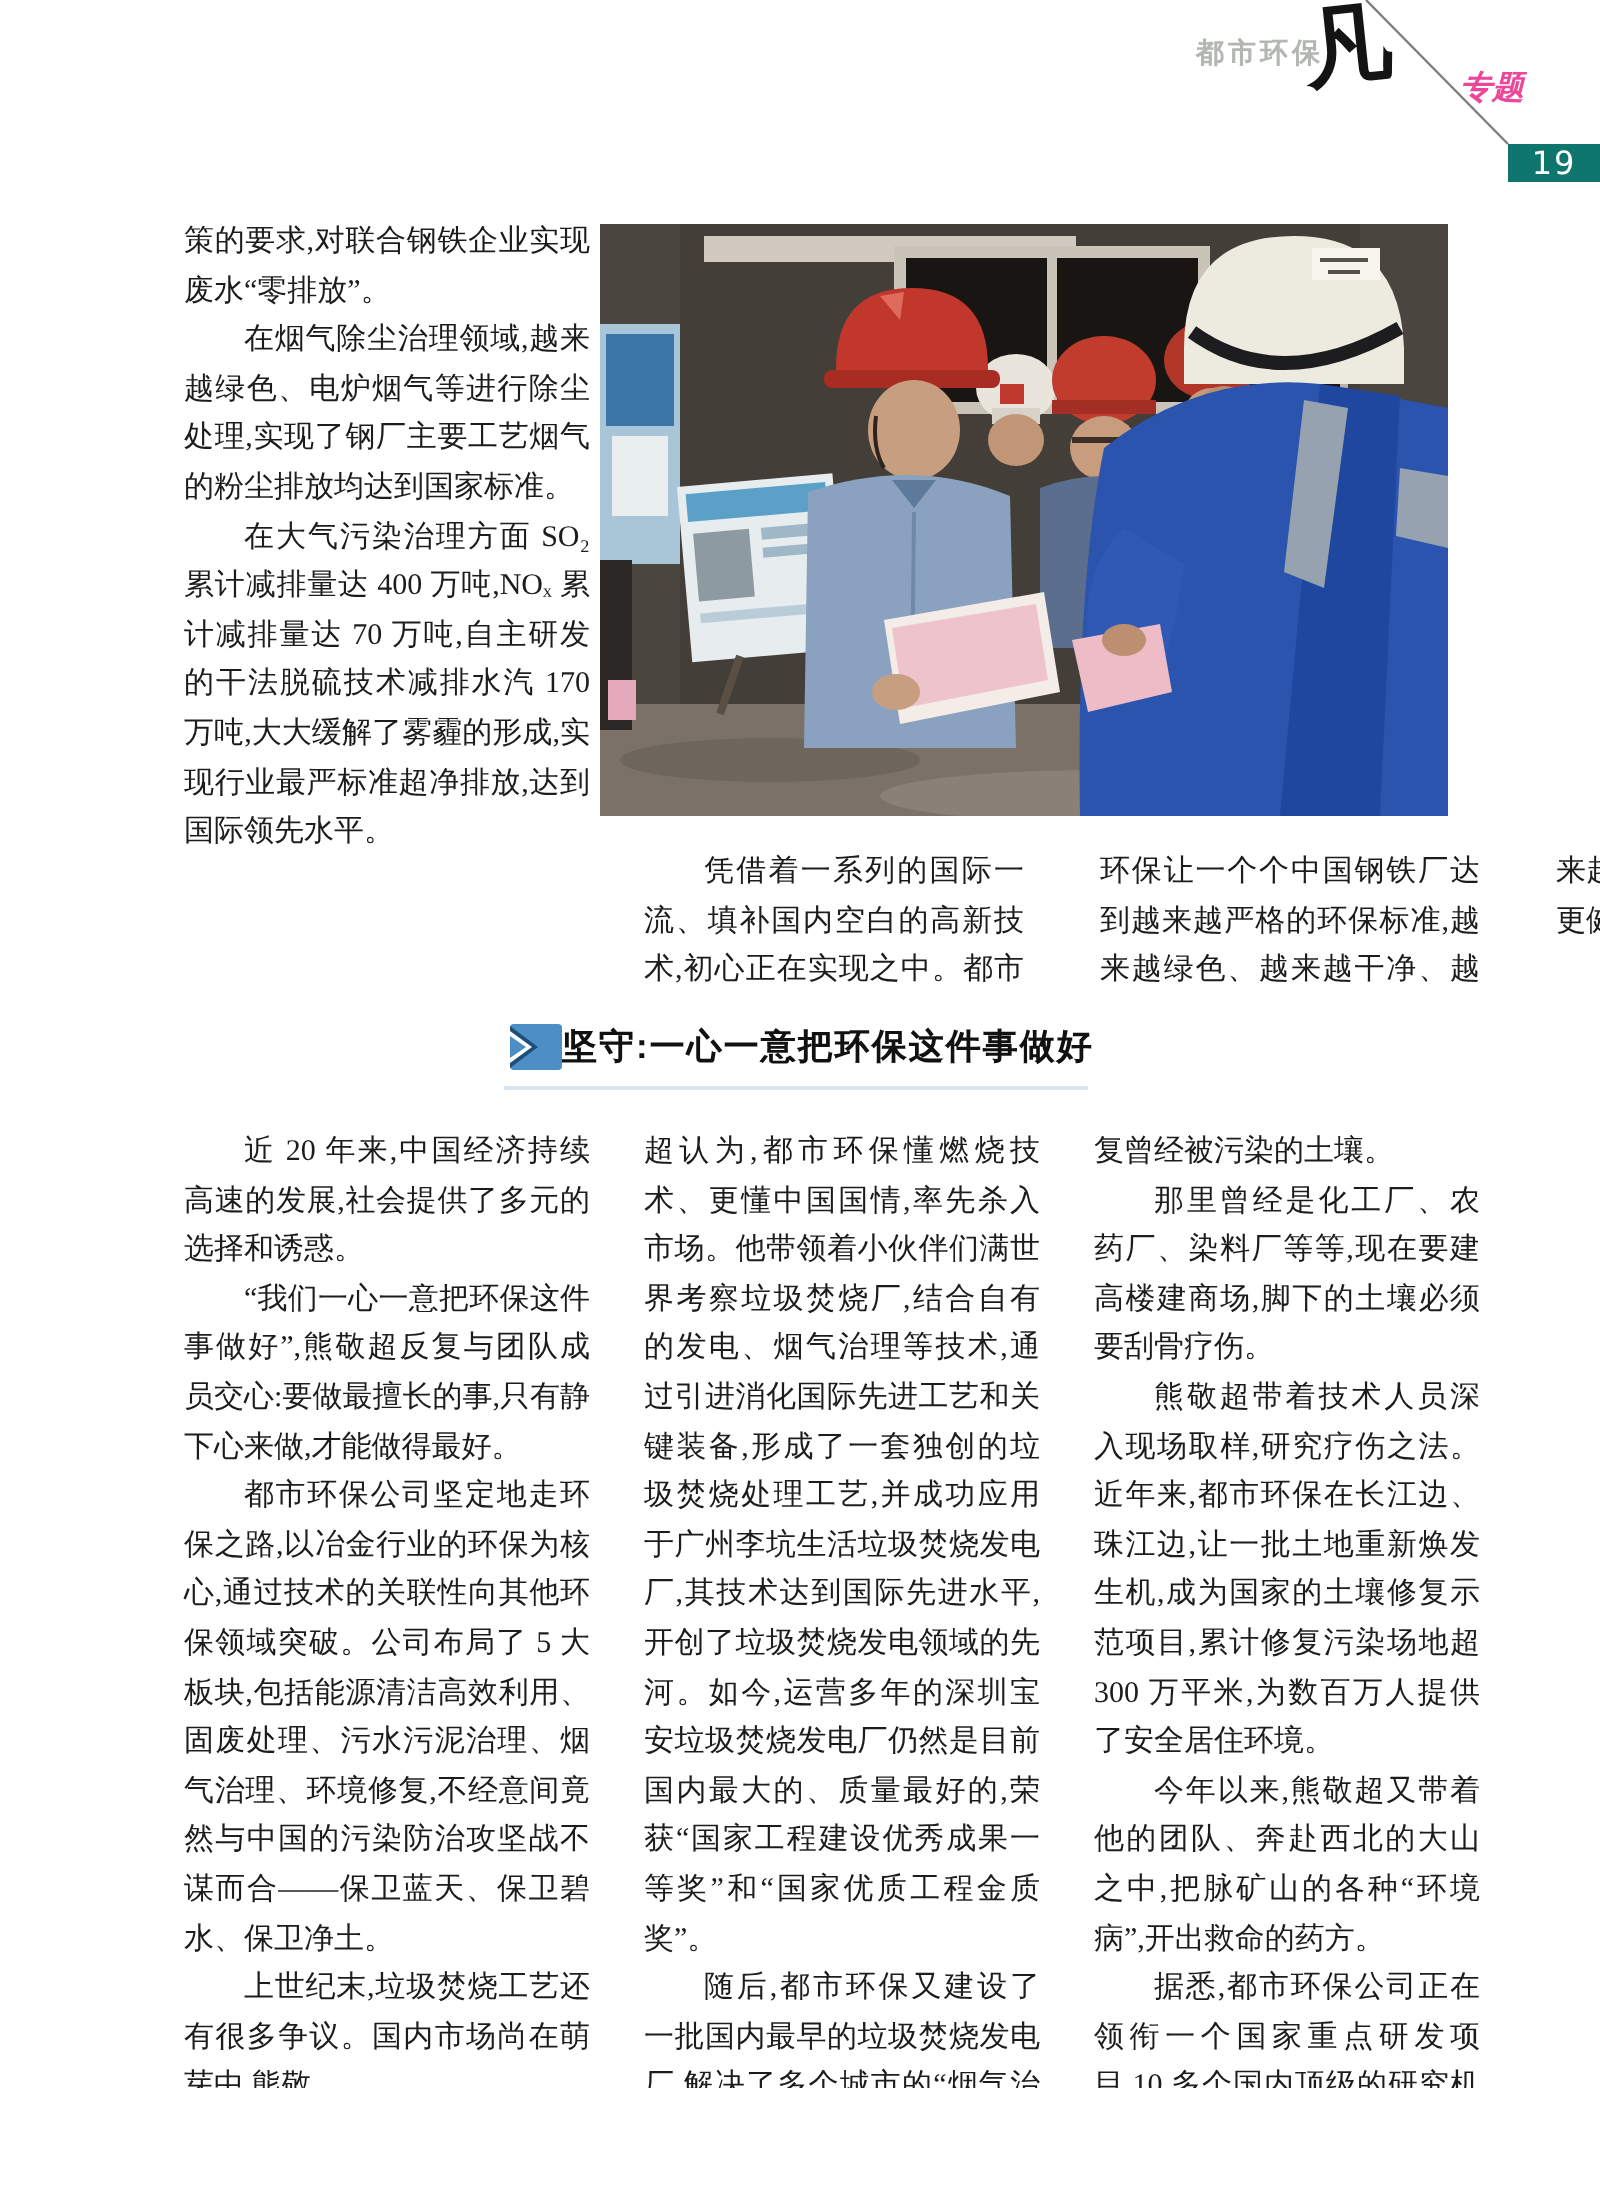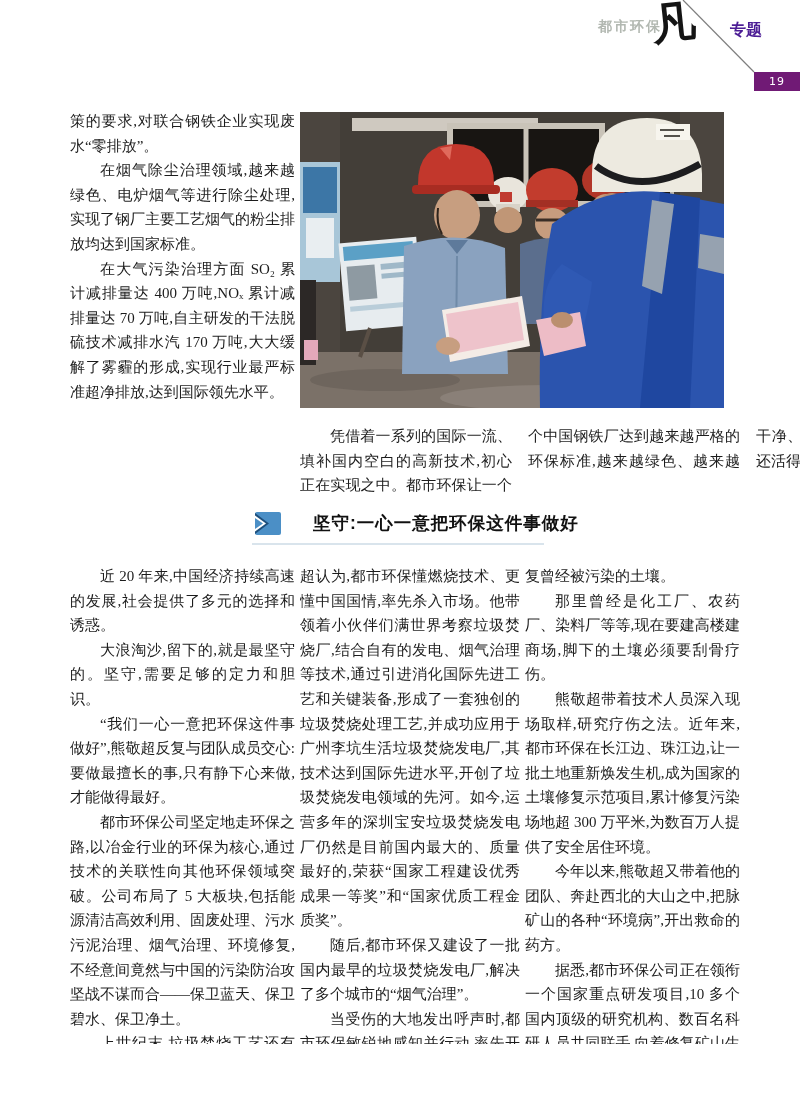--- a/index.html
+++ b/index.html
@@ -14,44 +14,44 @@
   
   .masthead {
     left:598px; top:18px; font-size:14px; letter-spacing:2px;
     color:#b2b8b1; font-weight:bold;
   }
   .masthead-mark {
     left:652px; top:2px; font-size:44px; line-height:1; color:#141414;
     transform:rotate(-6deg); font-weight:bold;
   }
   .header-line-svg { left:0; top:0; width:800px; height:100px; pointer-events:none; }
-  .section-label { left:730px; top:20px; font-size:16px; font-weight:bold; color:#4c1d95; }
+  .section-label { left:730px; top:34px; font-size:16px; font-weight:bold; color:#ec4899;font-style:italic; }
   .page-number {
-    left:754px; top:72px; width:46px; height:19px; background:#701a75;
-    color:#ffffff; font-family:"DejaVu Sans",sans-serif; font-size:11px;
+    left:754px; top:72px; width:46px; height:19px; background:#0f766e;
+    color:#ffffff; font-family:"DejaVu Sans",sans-serif; font-size:16px;
     display:flex; align-items:center; justify-content:center; letter-spacing:1px;
   }
 
   
   .textcol { font-size:15px; line-height:24.6px; text-align:justify; }
-  .para { text-indent:0; }
+  .para { text-indent:0;margin-left:22px; }
   .para.indent { text-indent:2em; }
 
   .col-top-left { left:70px; top:109px; width:225px; }
 
   .photo-box { left:300px; top:112px; width:424px; height:296px; overflow:hidden; }
   .photo-box svg { display:block; }
 
   .caption-cols {
     left:300px; top:424px; width:440px; height:80px;
     column-count:2; column-gap:16px; column-fill:auto;
   }
 
   
-  .heading-row { left:255px; top:511px; display:flex; align-items:center; gap:32px; }
+  .heading-row { left:255px; top:511px; display:flex; align-items:center; gap:0; }
   .heading-icon { width:26px; height:23px; display:block; }
   .heading-text {
     font-size:17.5px; font-weight:bold; color:#111;
     font-family:"Liberation Sans","DejaVu Sans",sans-serif; letter-spacing:1px;
   }
   .heading-rule { left:252px; top:543px; width:292px; height:2px; background:#d9e4ec; }
 
   
   .bcol { top:564px; height:480px; overflow:hidden; }
   .bcol-1 { left:70px;  width:225px; }
@@ -168,21 +168,20 @@
       <polygon points="0,1 14,11.5 0,22" fill="#1d4f7c"></polygon>
       <polygon points="0,3.5 11,11.5 0,19.5" fill="#ffffff"></polygon>
       <polygon points="0,6 8,11.5 0,17" fill="#4b8fc6"></polygon>
     </svg>
     <h2 class="heading-text">坚守:一心一意把环保这件事做好</h2>
   </div>
   <div class="abs heading-rule"></div>
 
   <div class="abs textcol bcol bcol-1">
       <p class="para indent">近 20 年来,中国经济持续高速的发展,社会提供了多元的选择和诱惑。</p>
-      <p class="para indent">大浪淘沙,留下的,就是最坚守的。坚守,需要足够的定力和胆识。</p>
       <p class="para indent">“我们一心一意把环保这件事做好”,熊敬超反复与团队成员交心:要做最擅长的事,只有静下心来做,才能做得最好。</p>
       <p class="para indent">都市环保公司坚定地走环保之路,以冶金行业的环保为核心,通过技术的关联性向其他环保领域突破。公司布局了 5 大板块,包括能源清洁高效利用、固废处理、污水污泥治理、烟气治理、环境修复,不经意间竟然与中国的污染防治攻坚战不谋而合——保卫蓝天、保卫碧水、保卫净土。</p>
       <p class="para indent">上世纪末,垃圾焚烧工艺还有很多争议。国内市场尚在萌芽中,熊敬</p>
     </div>
   <div class="abs textcol bcol bcol-2">
       <p class="para">超认为,都市环保懂燃烧技术、更懂中国国情,率先杀入市场。他带领着小伙伴们满世界考察垃圾焚烧厂,结合自有的发电、烟气治理等技术,通过引进消化国际先进工艺和关键装备,形成了一套独创的垃圾焚烧处理工艺,并成功应用于广州李坑生活垃圾焚烧发电厂,其技术达到国际先进水平,开创了垃圾焚烧发电领域的先河。如今,运营多年的深圳宝安垃圾焚烧发电厂仍然是目前国内最大的、质量最好的,荣获“国家工程建设优秀成果一等奖”和“国家优质工程金质奖”。</p>
       <p class="para indent">随后,都市环保又建设了一批国内最早的垃圾焚烧发电厂,解决了多个城市的“烟气治理”。</p>
       <p class="para indent">当受伤的大地发出呼声时,都市环保敏锐地感知并行动,率先开始修</p>
     </div>
   <div class="abs textcol bcol bcol-3">

